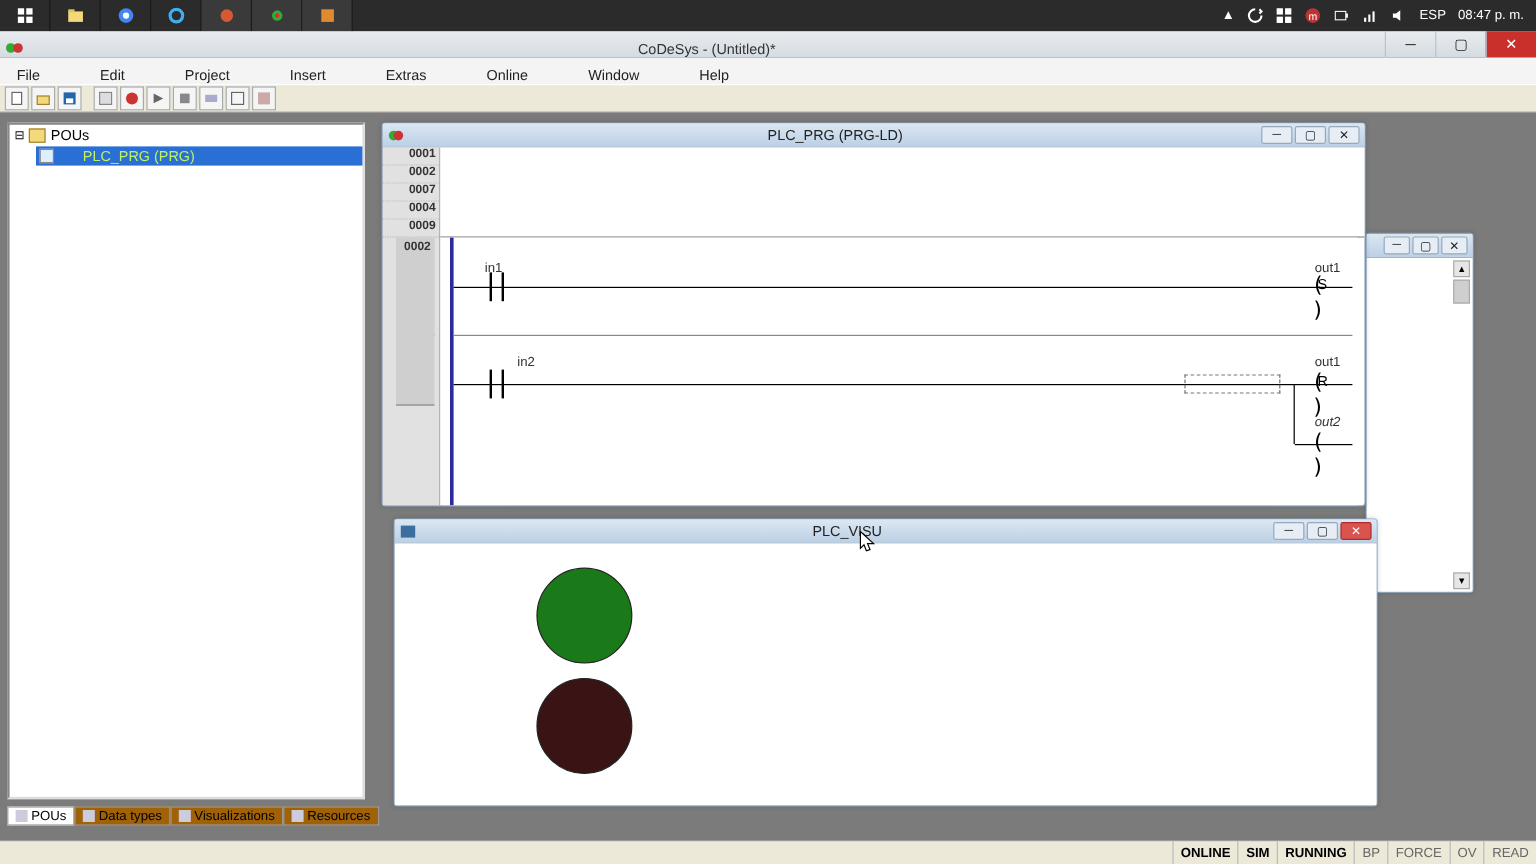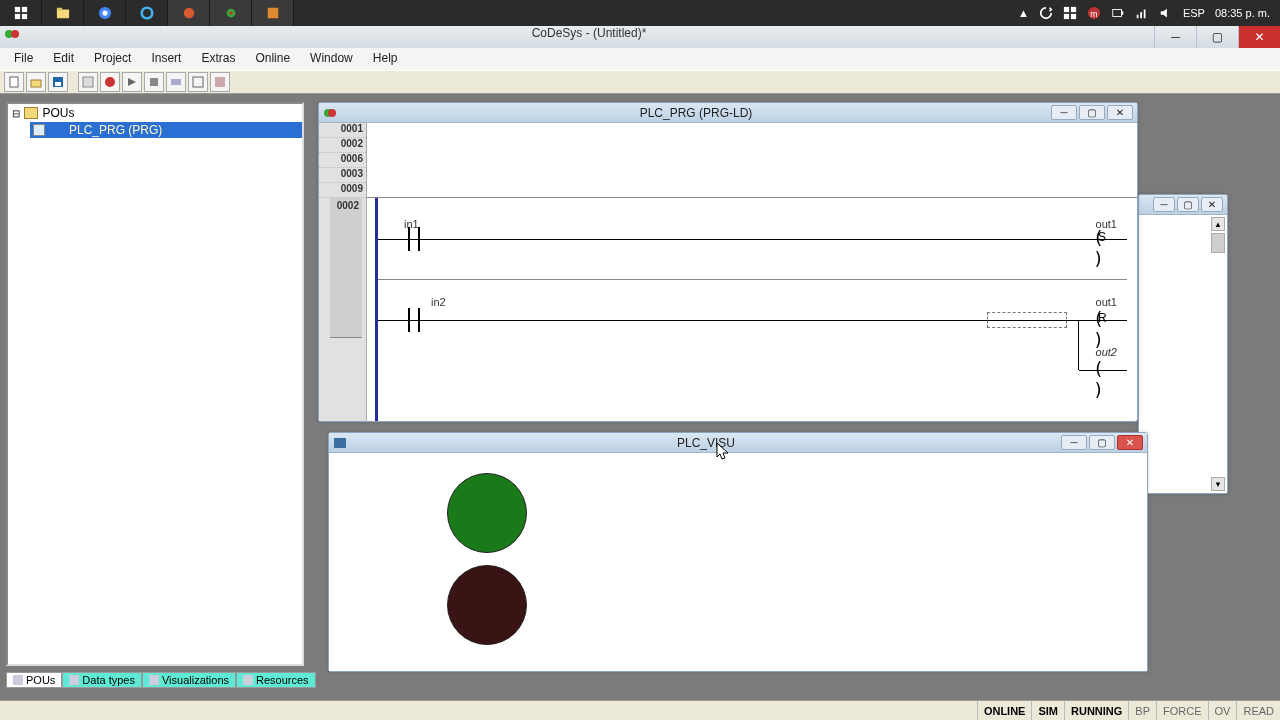--- a/index.html
+++ b/index.html
@@ -7,50 +7,50 @@
 
 
 .taskbar { position:absolute; top:0; left:0; right:0; height:26px; background:#2b2b2b; display:flex; align-items:center; color:#fff; }
 .tb-left { display:flex; height:100%; }
 .tb-item { width:42px; height:100%; display:flex; align-items:center; justify-content:center; border-right:1px solid #1a1a1a; cursor:pointer; }
 .tb-item.active { background:#3a3a3a; }
 .tb-right { margin-left:auto; display:flex; align-items:center; gap:10px; padding-right:10px; font-size:11px; }
 .tb-ico { width:14px; height:14px; display:inline-block; }
 
 
-.titlebar { position:absolute; top:26px; left:0; right:0; height:22px; background:linear-gradient(#e8ecef,#d4dbe2); display:flex; align-items:flex-start; color:#222; }
+.titlebar { position:absolute; top:26px; left:0; right:0; height:22px; background:linear-gradient(#e8ecef,#d4dbe2); display:flex; align-items:flex-end; color:#222; }
 .titlebar .app-icon { width:16px; height:16px; margin:0 4px; }
 .titlebar .title { flex:1; text-align:center; font-size:12px; color:#333; }
 .win-controls { display:flex; height:100%; }
 .win-btn { width:42px; height:100%; display:flex; align-items:center; justify-content:center; border-left:1px solid #b9c2cc; cursor:pointer; font-size:12px; }
 .win-btn.close { background:#c9302c; color:#fff; }
 
 
-.menubar { position:absolute; top:48px; left:0; right:0; height:26px; background:#f4f4f4; display:flex; align-items:flex-start; border-bottom:1px solid #ccc; padding:0 4px; }
+.menubar { position:absolute; top:48px; left:0; right:0; height:26px; background:#f4f4f4; display:flex; align-items:flex-end; border-bottom:1px solid #ccc; padding:0 4px;gap:30px; }
 .menubar span { padding:3px 10px; cursor:pointer; font-size:12px; color:#222; }
 
 
 .toolbar { position:absolute; top:70px; left:0; right:0; height:24px; background:#ece9d8; border-top:1px solid #fff; border-bottom:1px solid #999; display:flex; align-items:center; padding:0 4px; gap:2px;}
 .tool-btn { width:20px; height:20px; border:1px solid #aaa; background:#f5f5f5; cursor:pointer; display:flex; align-items:center; justify-content:center; font-size:10px;}
 .tool-sep { width:6px; }
 
 
 .workspace { position:absolute; top:94px; left:0; right:0; bottom:20px; background:#7b7b7b; }
 
 
 .tree-panel { position:absolute; top:8px; left:6px; width:298px; bottom:34px; background:#fff; border:2px inset #ddd; }
 .tree-root { padding:2px 4px; display:flex; align-items:center; gap:4px; font-size:12px;}
 .tree-root .folder { width:14px; height:12px; background:#f3d97a; border:1px solid #a08030;}
 .tree-item { margin-left:22px; display:flex; align-items:center; gap:4px; padding:1px 3px; font-size:12px;}
-.tree-item.selected { background:#2a6fd4; color:#fef9c3;gap:24px; }
+.tree-item.selected { background:#2a6fd4; color:#bef264;gap:24px; }
 .tree-item .node-ico { width:12px; height:12px; border:1px solid #888; background:#ddeeff; }
 
 
 .tree-tabs { position:absolute; left:6px; right:auto; bottom:12px; display:flex; }
-.tree-tab { background:#5eead4; border:1px solid #999; padding:1px 6px; font-size:11px; display:flex; align-items:center; gap:3px; cursor:pointer;}
+.tree-tab { background:#a16207; border:1px solid #999; padding:1px 6px; font-size:11px; display:flex; align-items:center; gap:3px; cursor:pointer;}
 .tree-tab .ico { width:10px; height:10px; background:#ccd;}
 .tree-tab.active { background:#fff; }
 
 
 .doc-area { position:absolute; top:8px; left:318px; right:40px; bottom:10px; }
 
 
 .child-win { position:absolute; border:1px solid #8ca6c1; background:#fff; border-radius:3px; box-shadow:0 0 4px rgba(0,0,0,.15);}
 .child-titlebar { height:20px; background:linear-gradient(#dbe7f3,#bcd0e5); display:flex; align-items:center; padding:0 4px; font-size:12px; color:#222; border-bottom:1px solid #9fb5cc;}
 .child-titlebar .ct-icon { width:14px; height:14px; margin-right:4px;}
@@ -172,21 +172,21 @@
       </svg>
     <svg class="tb-ico" viewBox="0 0 16 16">
         <rect x="2" y="10" width="2" height="4" fill="#fff"></rect>
         <rect x="6" y="7" width="2" height="7" fill="#fff"></rect>
         <rect x="10" y="4" width="2" height="10" fill="#fff"></rect>
       </svg>
     <svg class="tb-ico" viewBox="0 0 16 16">
         <path d="M2 6h3l4-3v10l-4-3H2z" fill="#fff"></path>
       </svg>
     <span>ESP</span>
-    <span>08:35 p. m.</span>
+    <span>08:47 p. m.</span>
   </div>
 </div>
 
 <div class="titlebar">
   <svg class="app-icon" viewBox="0 0 16 16">
       <circle cx="5" cy="8" r="4" fill="#3a3"></circle>
       <circle cx="11" cy="8" r="4" fill="#c33"></circle>
     </svg>
   <div class="title">CoDeSys - (Untitled)*</div>
   <div class="win-controls">
@@ -322,22 +322,22 @@
         <span class="ct-title">PLC_PRG (PRG-LD)</span>
         <div class="ct-ctr">
           <div class="ct-btn">─</div>
           <div class="ct-btn">▢</div>
           <div class="ct-btn">✕</div>
         </div>
       </div>
       <div class="gutter">
         <div class="gutter-row">0001</div>
         <div class="gutter-row">0002</div>
-        <div class="gutter-row">0006</div>
-        <div class="gutter-row">0003</div>
+        <div class="gutter-row">0007</div>
+        <div class="gutter-row">0004</div>
         <div class="gutter-row">0009</div>
         <div class="gutter-row rung" style="height:82px">0001</div>
         <div class="gutter-row rung" style="height:140px">0002</div>
       </div>
       <div class="decl-area"></div>
       <div class="ladder">
         <div class="power-rail"></div>
 
         <div class="rung" style="top:0; height:82px;">
           <div class="wire" style="left:0; right:0;"></div>

